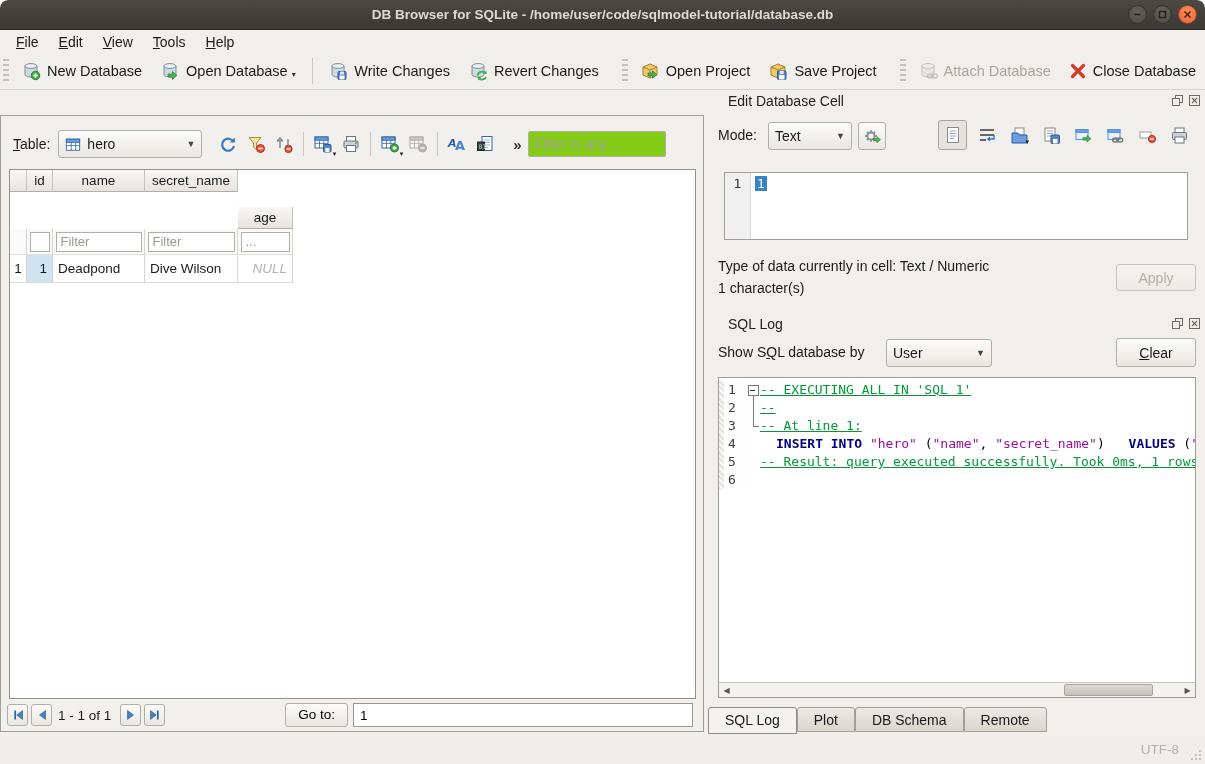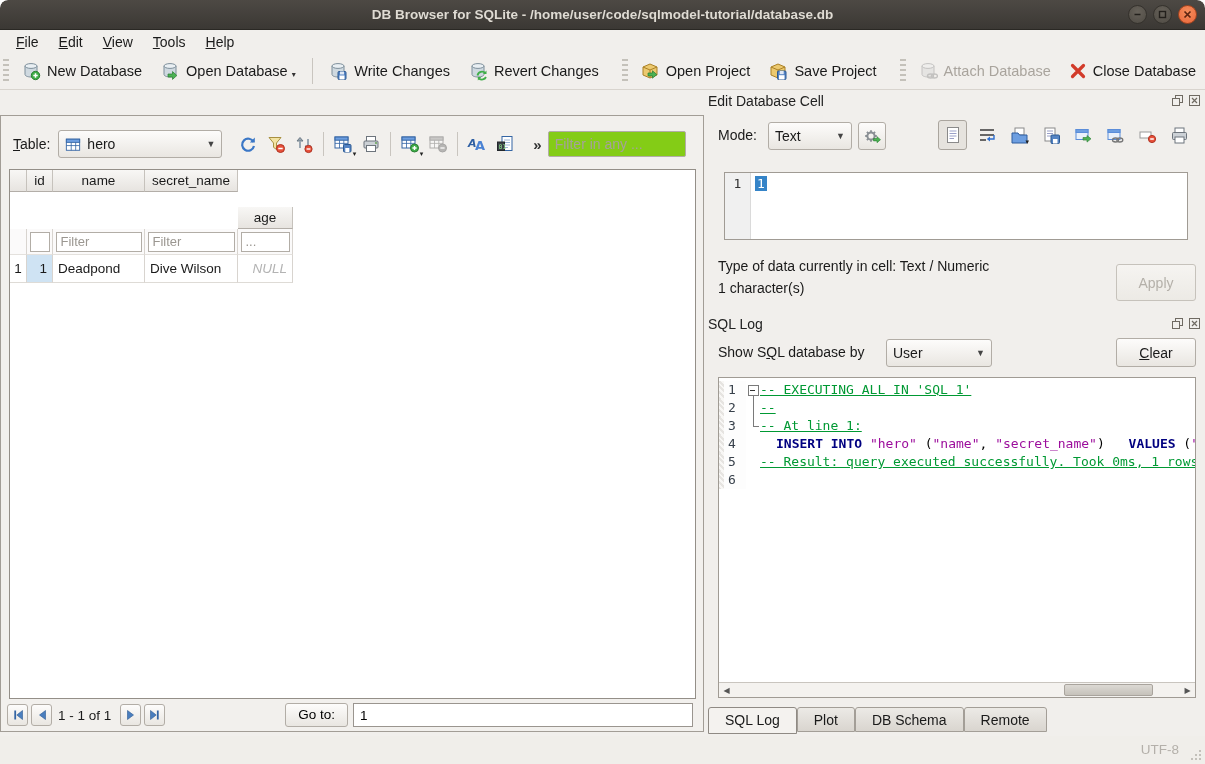--- a/index.html
+++ b/index.html
@@ -47,21 +47,21 @@
   .tab.active { height:26px; line-height:26px; background:#f4f2ef; border-color:#8f8a84; position:relative; z-index:3; }
   .left-body { position:absolute; left:0; top:25px; width:704px; height:617px;
     background:#f2f0ed; border:1px solid #a29d96; }
 
   
   .browse-toolbar { position:absolute; left:0; top:13px; width:100%; height:30px; display:flex; align-items:center; }
   .bt-label { margin-left:12px; margin-right:8px; }
   .combo { height:28px; background:linear-gradient(#fdfcfb,#e9e6e1); border:1px solid #b2ada6; border-radius:3px;
     display:flex; align-items:center; padding:0 6px; gap:6px; position:relative; font-size:14px; }
   .combo .caret { margin-left:auto; font-size:9px; color:#444; padding-left:8px; }
-  .table-combo { width:164px; }
+  .table-combo { width:144px; }
   .icon-btn { width:28px; height:28px; display:flex; align-items:center; justify-content:center; position:relative; border-radius:3px; }
   .icon-btn.disabled { opacity:.45; filter:grayscale(1); }
   .mini-caret { position:absolute; right:1px; bottom:0px; font-size:7px; color:#222; }
   .v-sep { width:1px; height:24px; background:#c9c5bf; margin:0 5px; }
   .chevron { font-size:15px; color:#333; margin:0 6px 0 14px; font-weight:bold; }
   .filter-any { width:138px; height:26px; border:1px solid #b2ada6; border-radius:2px; background:#84cc16;
     font-size:14px; padding:0 6px; color:#222; font-family:inherit; }
   .filter-any::placeholder { color:#a5a19b; }
 
   
@@ -84,42 +84,42 @@
   .nav-btn { width:21px; height:22px; background:linear-gradient(#fdfcfb,#e9e6e1); border:1px solid #b2ada6; border-radius:3px;
     display:flex; align-items:center; justify-content:center; margin-left:3px; }
   .nav-btn:first-child { margin-left:6px; }
   .nav-range { padding:0 6px; font-size:13.5px; }
   .goto-btn { margin-left:auto; height:24px; padding:0 12px; line-height:22px; background:linear-gradient(#fdfcfb,#e9e6e1);
     border:1px solid #b2ada6; border-radius:3px; font-size:13.5px; }
   .goto-input { margin:0 10px 0 5px; width:340px; height:24px; border:1px solid #9a958f; background:#fff; font-size:13.5px; padding:0 6px; font-family:inherit; }
 
   
   .right-pane { position:absolute; left:708px; top:0; width:497px; height:646px; }
-  .dock-title { position:absolute; left:0; font-size:14px; color:#222; }
+  .dock-title { position:absolute; left:20px; font-size:14px; color:#222; }
   .dock-btns { position:absolute; right:4px; display:flex; gap:4px; }
   .dock-btn { width:13px; height:13px; display:flex; align-items:center; justify-content:center; }
 
   .mode-row { position:absolute; left:0; top:30px; width:100%; height:32px; }
   .mode-label { position:absolute; left:10px; top:7px; }
   .mode-combo { position:absolute; left:60px; top:2px; width:84px; }
   .gear-btn { position:absolute; left:150px; top:2px; width:28px; height:28px; background:linear-gradient(#fdfcfb,#e9e6e1);
     border:1px solid #b2ada6; border-radius:3px; display:flex; align-items:center; justify-content:center; }
   .doc-toggle { position:absolute; left:230px; top:0px; width:29px; height:30px; background:#e6e3de;
     border:1px solid #aaa59e; border-radius:3px; display:flex; align-items:center; justify-content:center; }
   .ce-icon { position:absolute; top:4px; width:22px; height:22px; display:flex; align-items:center; justify-content:center; }
 
   .cell-editor { position:absolute; left:16px; top:82px; width:464px; height:68px; background:#fff; border:1px solid #a09b94; display:flex; }
   .ce-gutter { width:26px; background:#f0f0f0; border-right:1px solid #dadada; text-align:center;
     font-family:"DejaVu Sans Mono",monospace; font-size:13px; color:#333; padding-top:3px; }
   .ce-content { flex:1; font-family:"DejaVu Sans Mono",monospace; font-size:13px; padding:3px 4px; }
   .ce-sel { background:var(--sel,#3584c8); color:#fff; padding:0 2px; }
 
   .type-info { position:absolute; left:10px; top:168px; font-size:14px; }
   .char-count { position:absolute; left:10px; top:190px; font-size:14px; }
-  .apply-btn { position:absolute; left:408px; top:174px; width:80px; height:37px; background:linear-gradient(#f6f4f1,#eceae5);
+  .apply-btn { position:absolute; left:408px; top:174px; width:80px; height:27px; background:linear-gradient(#f6f4f1,#eceae5);
     border:1px solid #c6c2bb; border-radius:3px; color:#b4b0a9; font-size:14px; font-family:inherit; }
 
   .sqllog-title-row { top:226px; }
   .show-row { position:absolute; left:0; top:248px; width:100%; height:30px; }
   .show-label { position:absolute; left:10px; top:6px; }
   .user-combo { position:absolute; left:178px; top:1px; width:106px; }
   .clear-btn { position:absolute; left:408px; top:0px; width:80px; height:29px; background:linear-gradient(#fdfcfb,#e9e6e1);
     border:1px solid #b2ada6; border-radius:3px; font-size:14px; font-family:inherit; color:#1a1a1a; }
 
   .log-box { position:absolute; left:10px; top:287px; width:478px; height:321px; background:#fff; border:1px solid #a09b94; display:flex; flex-direction:column; }

